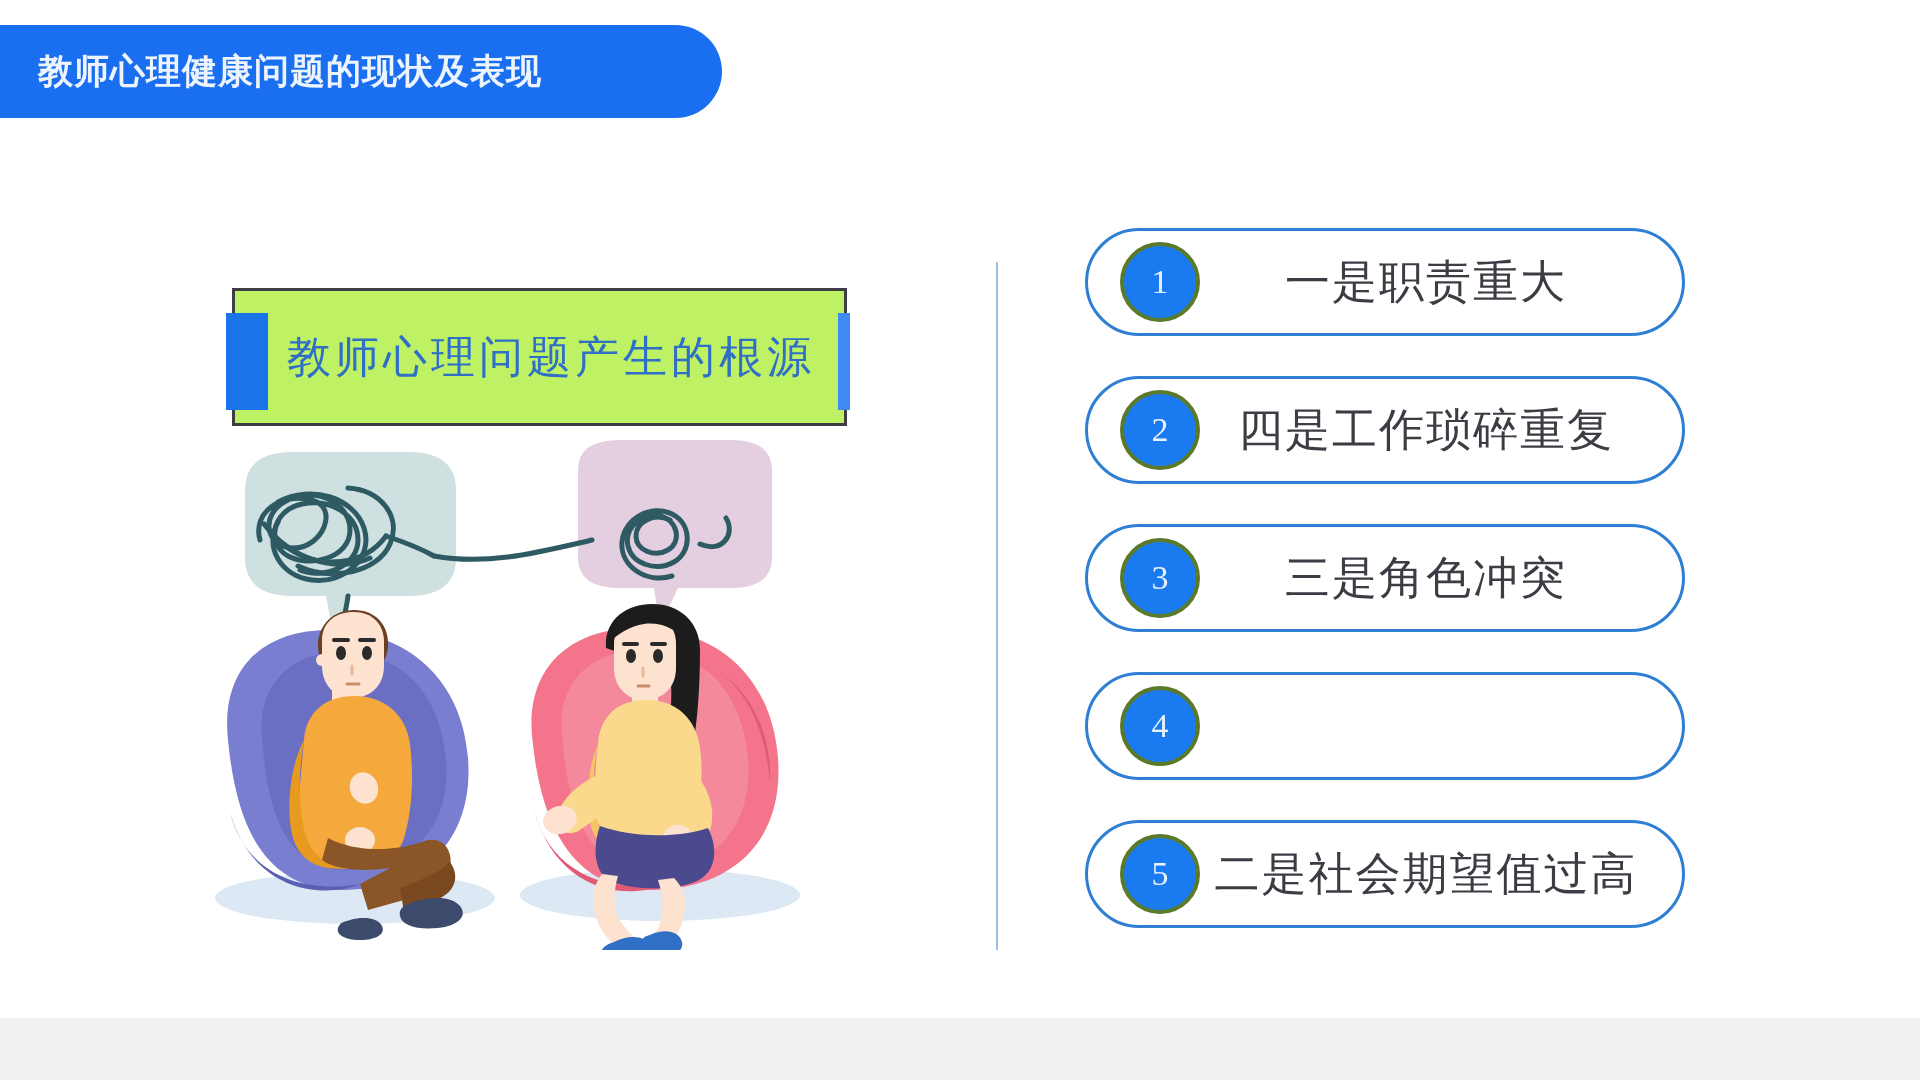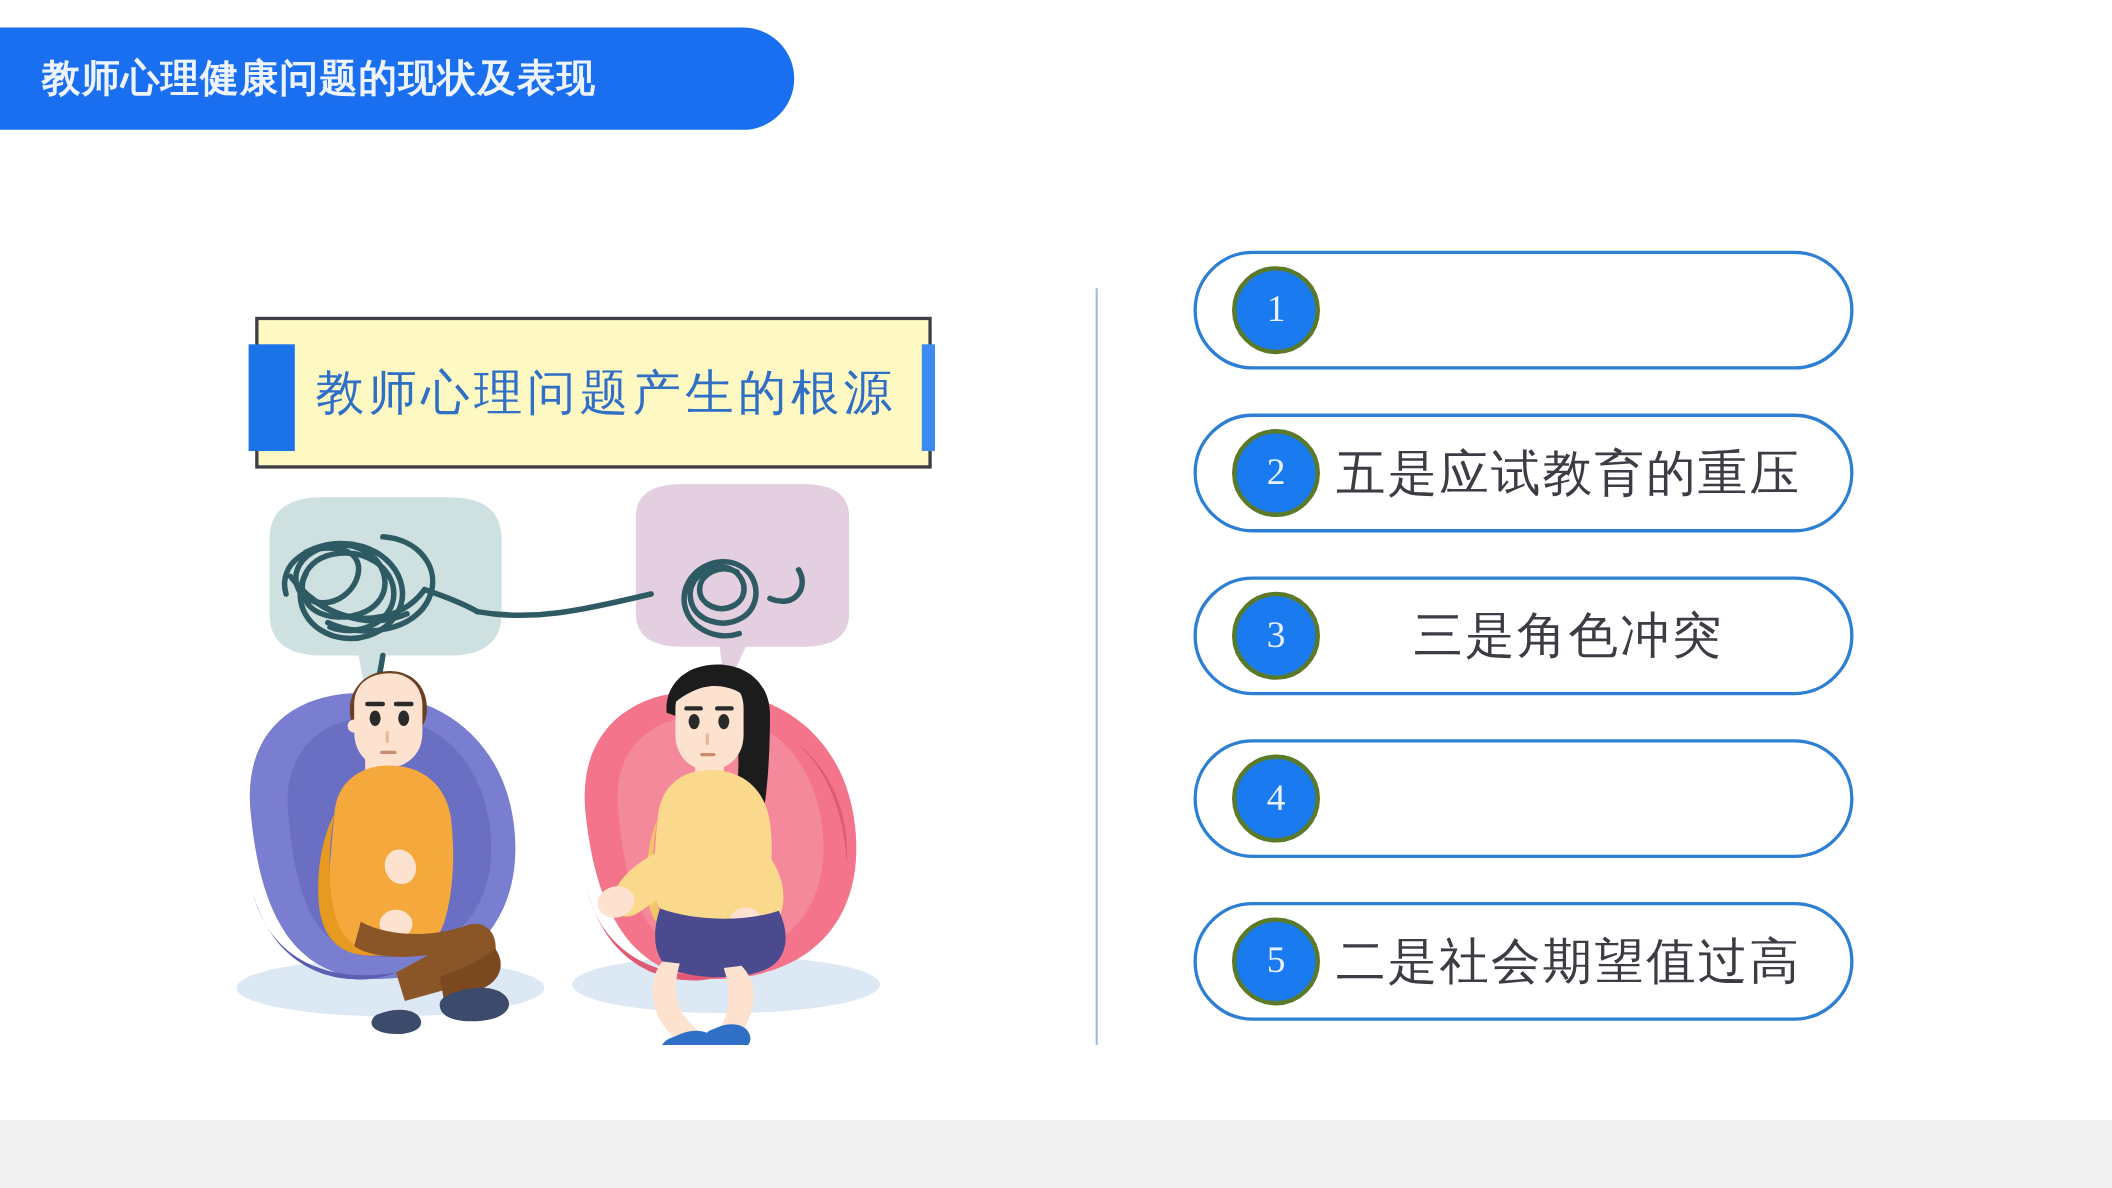--- a/index.html
+++ b/index.html
@@ -35,21 +35,21 @@
     letter-spacing:1px;
     white-space:nowrap;
   }
 
   
   #subtitle-box {
     position:absolute;
     left:232px; top:288px;
     width:615px; height:138px;
     border:3px solid #3e3e46;
-    background:#fef9c3;
+    background:#bef264;
   }
   #subtitle-bar-left {
     position:absolute;
     left:-9px; top:22px;
     width:42px; height:97px;
     background:#1a73e8;
   }
   #subtitle-bar-right {
     position:absolute;
     right:-6px; top:22px;
@@ -270,27 +270,28 @@
   </div>
 
   <div id="divider"></div>
 
   <div id="pill-list">
 
     <div class="pill">
       <span class="pill-num-circle">
         <span class="pill-num">1</span>
       </span>
+      <span class="pill-label">一是职责重大</span>
     </div>
 
     <div class="pill">
       <span class="pill-num-circle">
         <span class="pill-num">2</span>
       </span>
-      <span class="pill-label">五是应试教育的重压</span>
+      <span class="pill-label">四是工作琐碎重复</span>
     </div>
 
     <div class="pill">
       <span class="pill-num-circle">
         <span class="pill-num">3</span>
       </span>
       <span class="pill-label">三是角色冲突</span>
     </div>
 
     <div class="pill">

